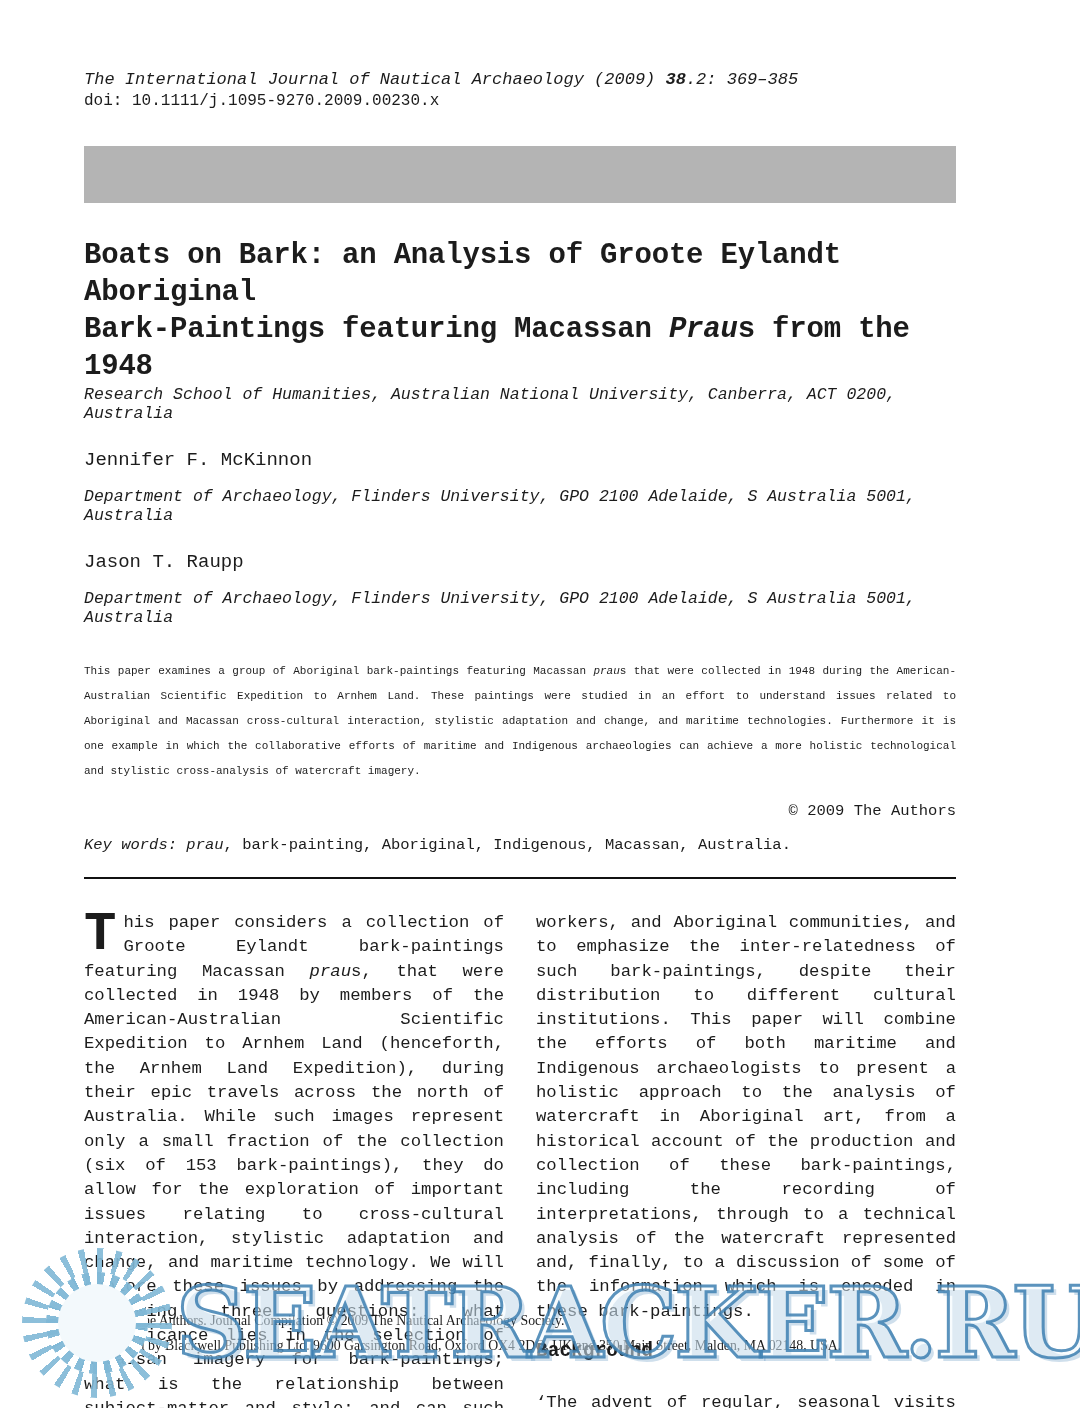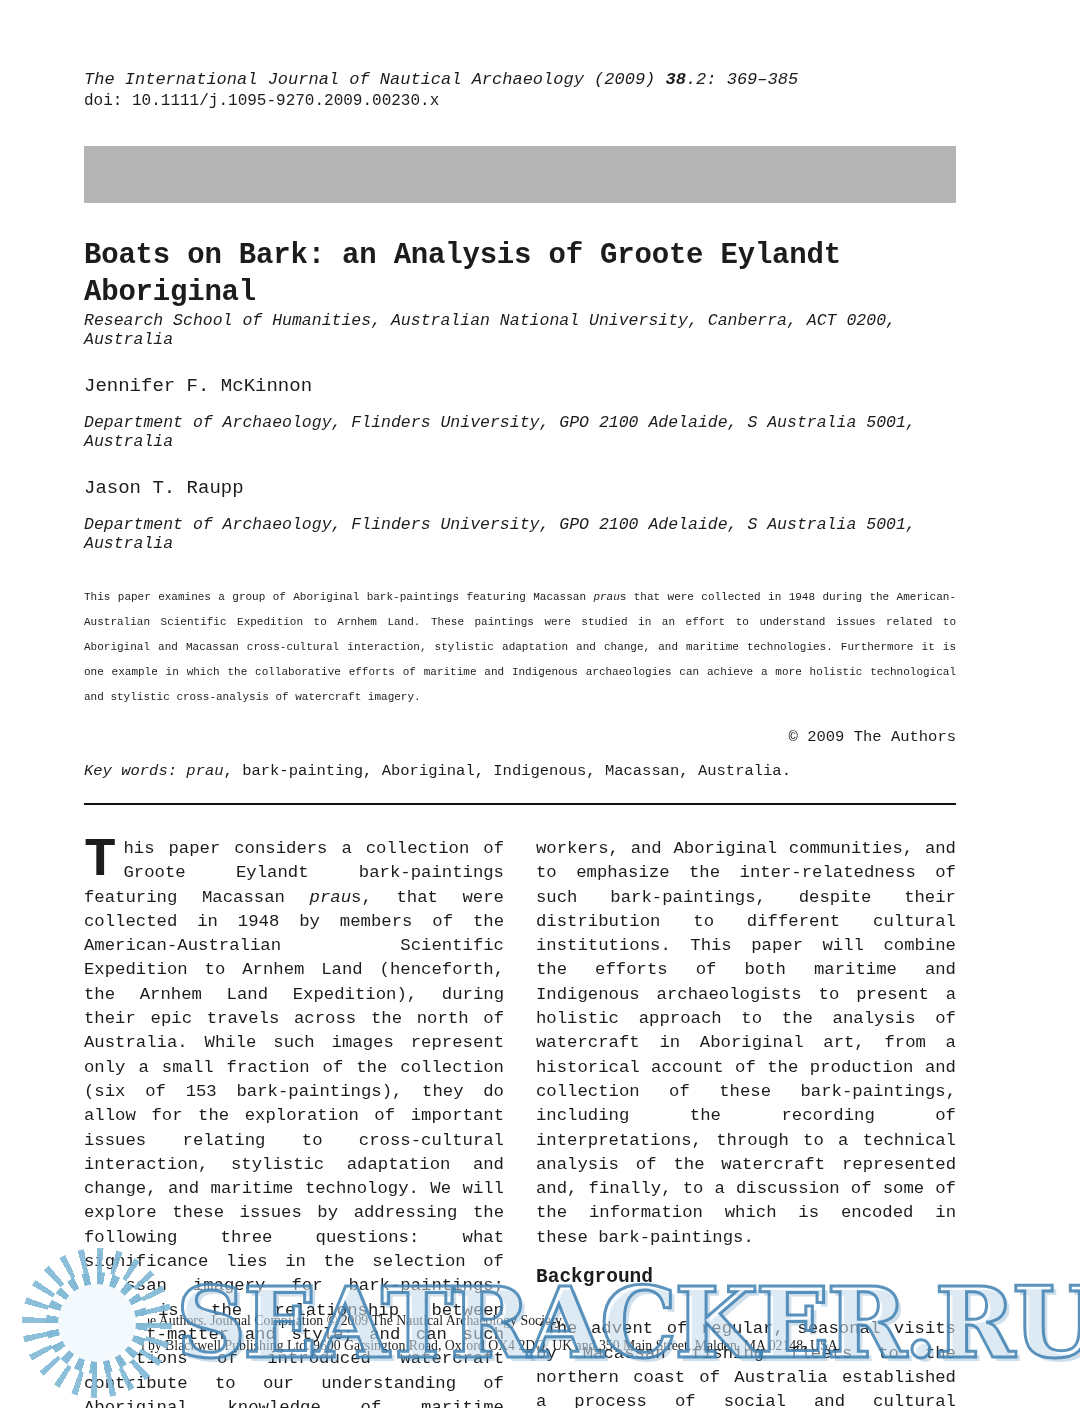--- a/index.html
+++ b/index.html
@@ -89,20 +89,21 @@
 
   <div class="journal-line">
     <span>The International Journal of Nautical Archaeology (2009) </span><span class="vol">38</span><span>.2: 369–385</span>
   </div>
   <div class="doi-line">doi: 10.1111/j.1095-9270.2009.00230.x</div>
 
   <div class="banner"></div>
 
   <div class="title">
     <div>Boats on Bark: an Analysis of Groote Eylandt Aboriginal</div>
+    <div><span>Bark-Paintings featuring Macassan </span><span class="it">Prau</span><span>s from the 1948</span></div>
   </div>
 
   <div class="author-affil">Research School of Humanities, Australian National University, Canberra, ACT 0200, Australia</div>
 
   <div class="author-name later">Jennifer F. McKinnon</div>
   <div class="author-affil">Department of Archaeology, Flinders University, GPO 2100 Adelaide, S Australia 5001, Australia</div>
 
   <div class="author-name later">Jason T. Raupp</div>
   <div class="author-affil">Department of Archaeology, Flinders University, GPO 2100 Adelaide, S Australia 5001, Australia</div>
 

